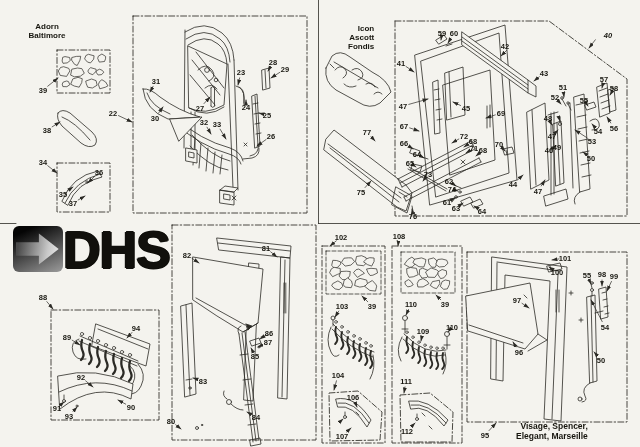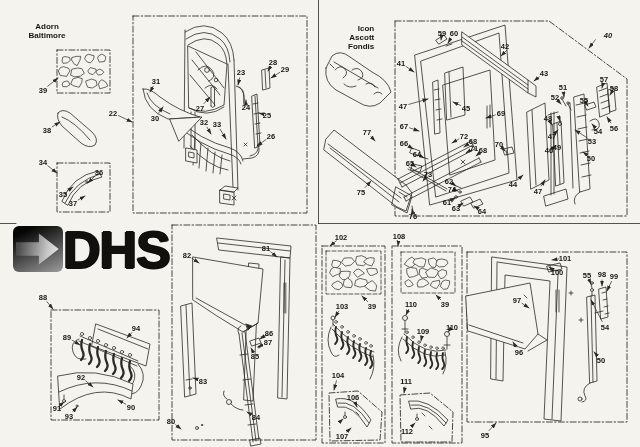--- a/index.html
+++ b/index.html
@@ -516,20 +516,22 @@
       <span class="plabel" style="left: 614px; top: 276px;">99</span>
       <span class="plabel" style="left: 605px; top: 327px;">54</span>
       <span class="plabel" style="left: 601px; top: 360px;">50</span>
     </div>
 
 <div class="sec-title" id="t-adorn">Adorn
 Baltimore</div>
 <div class="sec-title" id="t-icon">Icon
 Ascott
 Fondis</div>
+<div class="sec-title" id="t-visage">Visage, Spencer,
+Elegant, Marseille</div>
 
 <div class="logo">
   <div class="logo-box">
     <div class="logo-arrow"></div>
   </div>
   <div class="logo-text">DHS</div>
 </div>
 
 </div>
 

